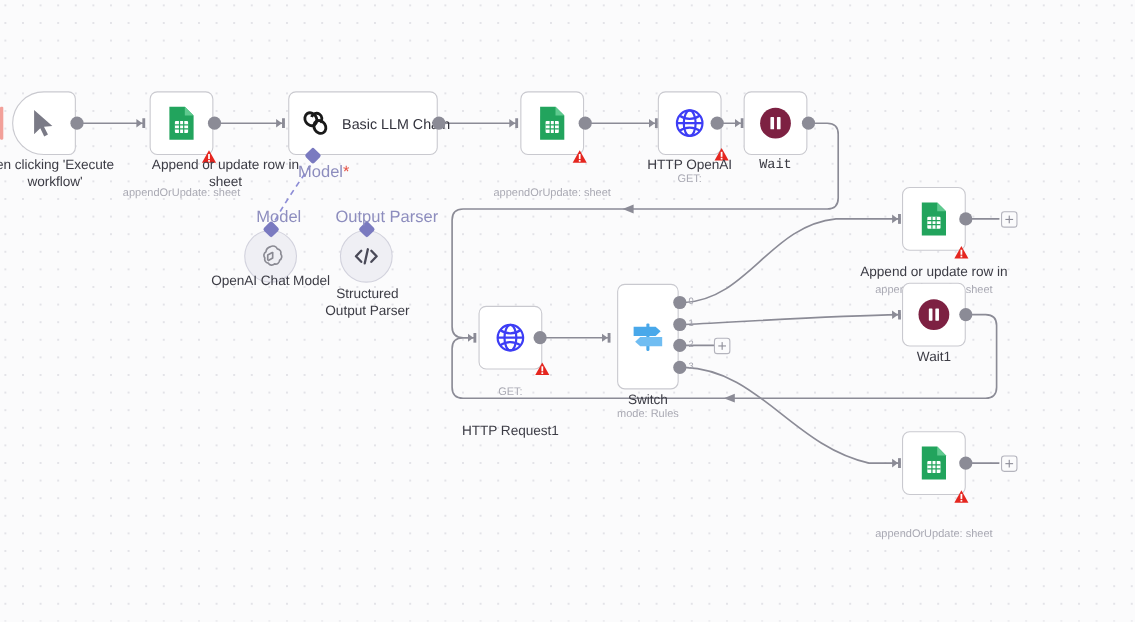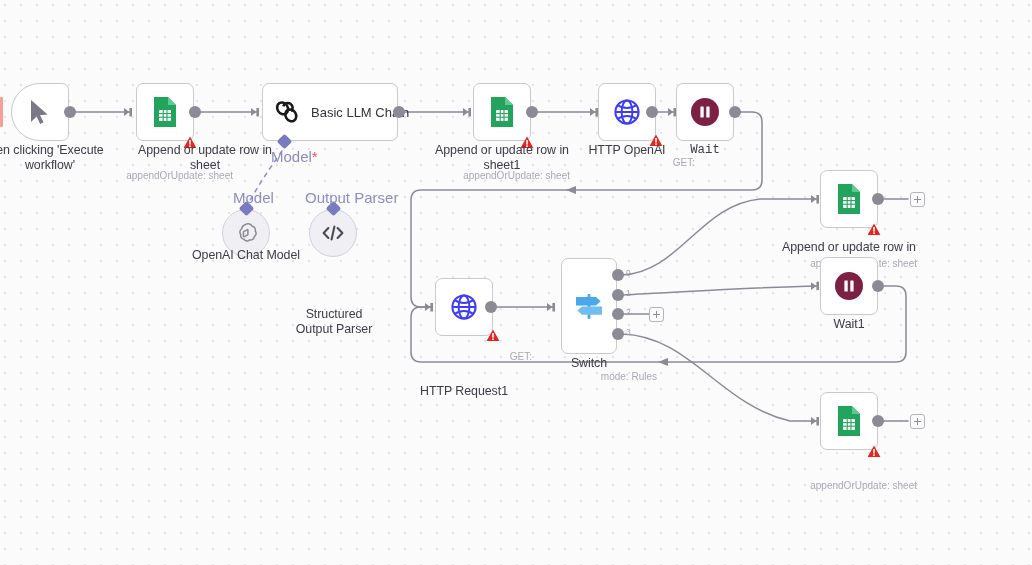--- a/index.html
+++ b/index.html
@@ -40,21 +40,21 @@
   .label{
     position:absolute;
     text-align:center;
     color:#3c3c45;
     font-size:12.4px;
     line-height:14.6px;
     letter-spacing:-0.05px;
   }
   .sublabel{
     position:absolute;
-    text-align:right;
+    text-align:center;
     color:#a9a9b3;
     font-size:10px;
     line-height:12px;
   }
   .chainlabel{
     color:#32323c;font-size:13px;white-space:nowrap;
   }
   .subnode{
     position:absolute;
     box-sizing:border-box;
@@ -228,23 +228,20 @@
         </g>
       </svg>
       <svg class="warn" viewBox="0 0 14 13" style="right:-19px;bottom:-21px;width:14px;height:13px;">
         <path d="M7,0.6 L13.4,12 L0.6,12 Z" fill="#e5261f"></path>
         <rect x="6.2" y="4" width="1.6" height="4.6" fill="#fff"></rect>
         <rect x="6.2" y="9.4" width="1.6" height="1.6" fill="#fff"></rect>
       </svg>
     </div>
   </div>
   <div style="position:absolute;left:526px;top:106px;width:12px;height:12px;border-radius:50%;background:#8b8b96;"></div>
-  <div class="label" style="left:434px;top:143px;width:136px;">
-    <span>Append or update row in sheet1</span>
-  </div>
   <div class="sublabel" style="left:434px;top:170px;width:136px;">
     <span>appendOrUpdate: sheet</span>
   </div>
 
   <div class="node" style="left:598px;top:83px;width:58px;height:58px;">
     <div class="node-ico">
       <svg width="30" height="30" viewBox="0 0 30 30">
         <g fill="none" stroke="#3d3df5" stroke-width="2">
           <circle cx="15" cy="15" r="11.6"></circle>
           <ellipse cx="15" cy="15" rx="5.4" ry="11.6"></ellipse>
@@ -312,21 +309,21 @@
           <path d="M16.6,5 L21.4,10 L16.6,15"></path>
           <line x1="13.4" y1="3.6" x2="10.6" y2="16.4"></line>
         </g>
       </svg>
     </div>
   </div>
   <div class="diamond" style="left:328px;top:203px;"></div>
   <div class="conn-label" style="left:305px;top:189px;">
     <span>Output Parser</span>
   </div>
-  <div class="label" style="left:290px;top:260px;width:88px;margin-top:47px;">
+  <div class="label" style="left:290px;top:260px;width:88px;">
     <span>Structured Output Parser</span>
   </div>
 
   <div class="node" style="left:435px;top:278px;width:58px;height:58px;">
     <div class="node-ico">
       <svg width="30" height="30" viewBox="0 0 30 30">
         <g fill="none" stroke="#3d3df5" stroke-width="2">
           <circle cx="15" cy="15" r="11.6"></circle>
           <ellipse cx="15" cy="15" rx="5.4" ry="11.6"></ellipse>
           <line x1="3.4" y1="15" x2="26.6" y2="15"></line>

